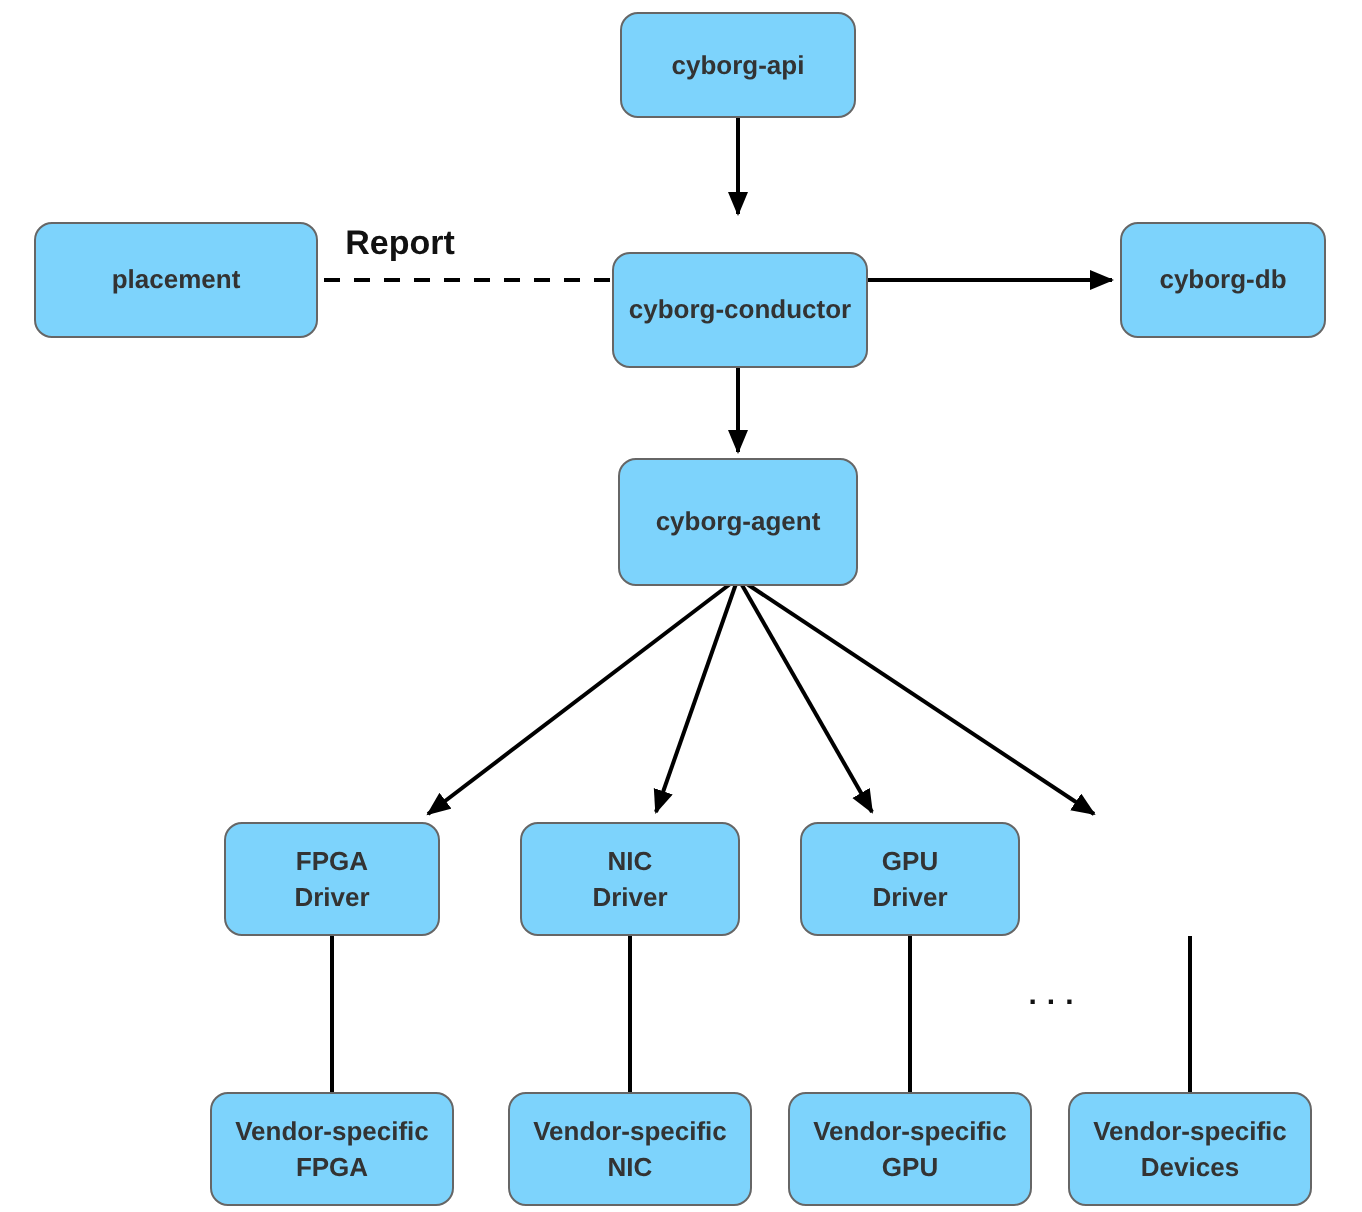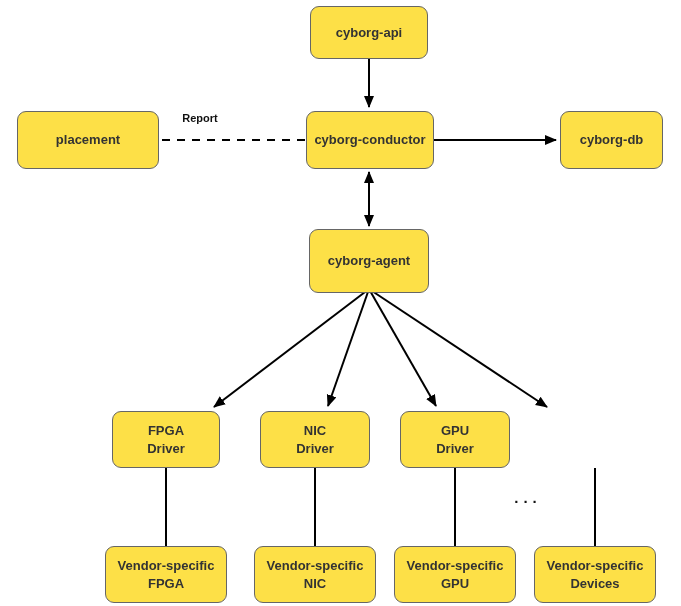--- a/index.html
+++ b/index.html
@@ -19,38 +19,38 @@
     position: absolute;
     left: 0;
     top: 0;
     width: 681px;
     height: 606px;
     pointer-events: none;
   }
   .node {
     position: absolute;
     box-sizing: border-box;
-    background: #fde047;
+    background: #7dd3fc;
     border: 1px solid #666666;
     border-radius: 9px;
     color: #333333;
     font-size: 13px;
     font-weight: 700;
     line-height: 1.35;
     display: flex;
     align-items: center;
     justify-content: center;
     text-align: center;
     white-space: pre-line;
     padding: 2px 4px;
   }
   .edge-label {
     position: absolute;
     color: #111111;
-    font-size: 11px;
+    font-size: 17px;
     font-weight: 700;
     text-align: center;
   }
   .ellipsis {
     position: absolute;
     color: #111111;
     font-size: 15px;
     font-weight: 700;
     letter-spacing: 5px;
     text-align: center;
@@ -87,21 +87,21 @@
     <line x1="166" y1="468" x2="166" y2="546" stroke="#000000" stroke-width="2"></line>
     <line x1="315" y1="468" x2="315" y2="546" stroke="#000000" stroke-width="2"></line>
     <line x1="455" y1="468" x2="455" y2="546" stroke="#000000" stroke-width="2"></line>
     <line x1="595" y1="468" x2="595" y2="546" stroke="#000000" stroke-width="2"></line>
   </svg>
 
   <div class="node" style="left:310px; top:6px; width:118px; height:53px;">cyborg-api</div>
 
   <div class="node" style="left:2px; top:111px; width:142px; height:58px;margin-left:15px;">placement</div>
 
-  <div class="node" style="left:306px; top:111px; width:128px; height:58px;">cyborg-conductor</div>
+  <div class="node" style="left:306px; top:126px; width:128px; height:58px;">cyborg-conductor</div>
 
   <div class="node" style="left:560px; top:111px; width:103px; height:58px;">cyborg-db</div>
 
   <div class="node" style="left:309px; top:229px; width:120px; height:64px;">cyborg-agent</div>
 
   <div class="node" style="left:112px; top:411px; width:108px; height:57px;">FPGA
 Driver</div>
 
   <div class="node" style="left:260px; top:411px; width:110px; height:57px;">NIC
 Driver</div>

